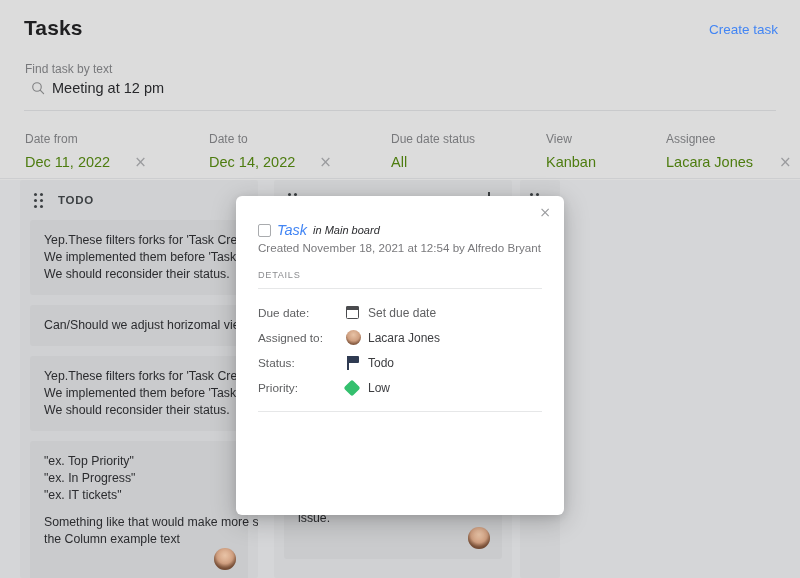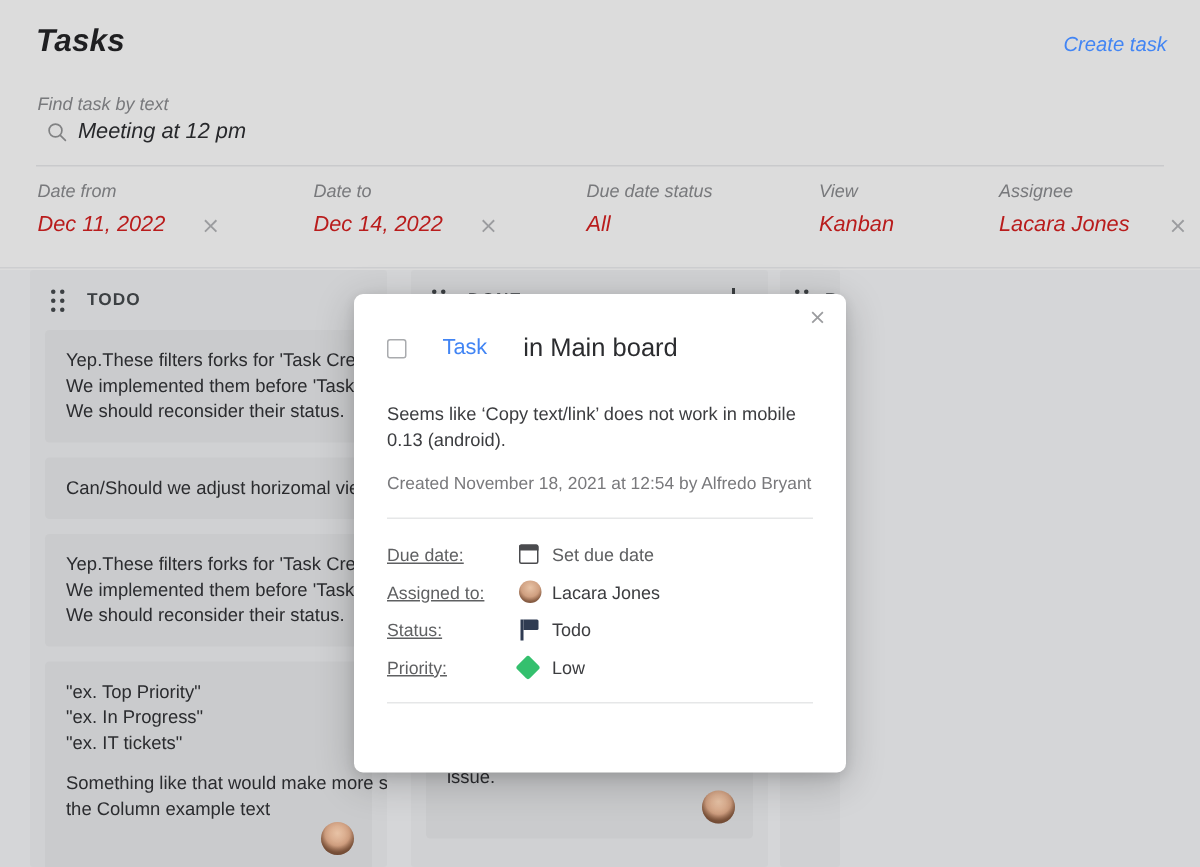--- a/index.html
+++ b/index.html
@@ -20,21 +20,20 @@
     overflow: hidden;
   }
 
   
   .header {
     position: absolute;
     top: 0; left: 0;
     width: 800px;
     height: 180px;
     background: #dcdcdc;
-    font-style: italic;
   }
 
   .page-title {
     position: absolute;
     left: 24px;
     top: 16px;
     font-size: 21px;
     font-weight: bold;
     color: #1f1f21;
     letter-spacing: 0.1px;
@@ -83,39 +82,39 @@
     left: 24px;
     top: 110px;
     width: 752px;
     height: 1px;
     background: #c9cacc;
   }
 
   .filters {
     position: absolute;
     left: 0;
-    top: 120px;
+    top: 132px;
     width: 694px;
     height: 58px;
   }
 
   .filter {
     position: absolute;
     top: 0;
   }
   .filter .f-label {
     font-size: 12px;
     color: #78797c;
     display: block;
     margin-bottom: 8px;
     white-space: nowrap;
   }
   .filter .f-value {
     font-size: 14.5px;
-    color: #b91c1c;
+    color: #4d7c0f;
     white-space: nowrap;
   }
   .f-row { display: flex; align-items: center; }
   .f-clear {
     font-size: 15px;
     color: #9b9c9f;
     line-height: 1;
     cursor: pointer;
     user-select: none;
     font-family: "DejaVu Sans", sans-serif;
@@ -261,38 +260,39 @@
     line-height: 18px;
     text-align: center;
     font-family: "DejaVu Sans", sans-serif;
   }
 
   .modal-body { padding: 26px 22px 0 22px; }
 
   .m-title-row {
     display: flex;
     align-items: center;
-    gap: 24px;
-    margin-bottom: 26px;
+    gap: 6px;
+    margin-bottom: 3px;
+    font-style: italic;
   }
   .m-checkbox {
     width: 13px; height: 13px;
     border: 1.6px solid #a9abae;
     border-radius: 2px;
     flex: 0 0 auto;
     cursor: pointer;
     background: #fff;
   }
   .m-title-task {
     font-size: 14.5px;
     color: #4285f4;
     cursor: pointer;
   }
   .m-title-rest {
-    font-size: 17px;
+    font-size: 11px;
     color: #2b2c2f;
   }
 
   .m-desc {
     font-size: 12.2px;
     color: #3c3d40;
     line-height: 17px;
     margin-bottom: 14px;
   }
 
@@ -320,21 +320,20 @@
     display: flex;
     align-items: center;
     height: 23px;
     margin-bottom: 2px;
   }
   .d-label {
     width: 88px;
     font-size: 11.8px;
     color: #5f6062;
     flex: 0 0 auto;
-    text-decoration: underline;
   }
   .d-icon {
     width: 22px;
     flex: 0 0 auto;
     display: flex;
     align-items: center;
   }
   .d-value {
     font-size: 12px;
     color: #3c3d40;
@@ -598,24 +597,24 @@
       <div class="modal-close">×</div>
 
       <div class="modal-body">
 
         <div class="m-title-row">
           <span class="m-checkbox"></span>
           <span class="m-title-task">Task</span>
           <span class="m-title-rest">in Main board</span>
         </div>
 
-        <div class="m-desc">Seems like ‘Copy text/link’ does not work in mobile 0.13 (android).</div>
 
         <div class="m-created">Created November 18, 2021 at 12:54 by Alfredo Bryant</div>
 
+        <div class="m-section-label">DETAILS</div>
         <div class="m-divider"></div>
 
         <div class="detail-row">
           <span class="d-label">Due date:</span>
           <span class="d-icon">
               <span class="icon-cal"></span>
             </span>
           <span class="d-value muted">Set due date</span>
         </div>
 

